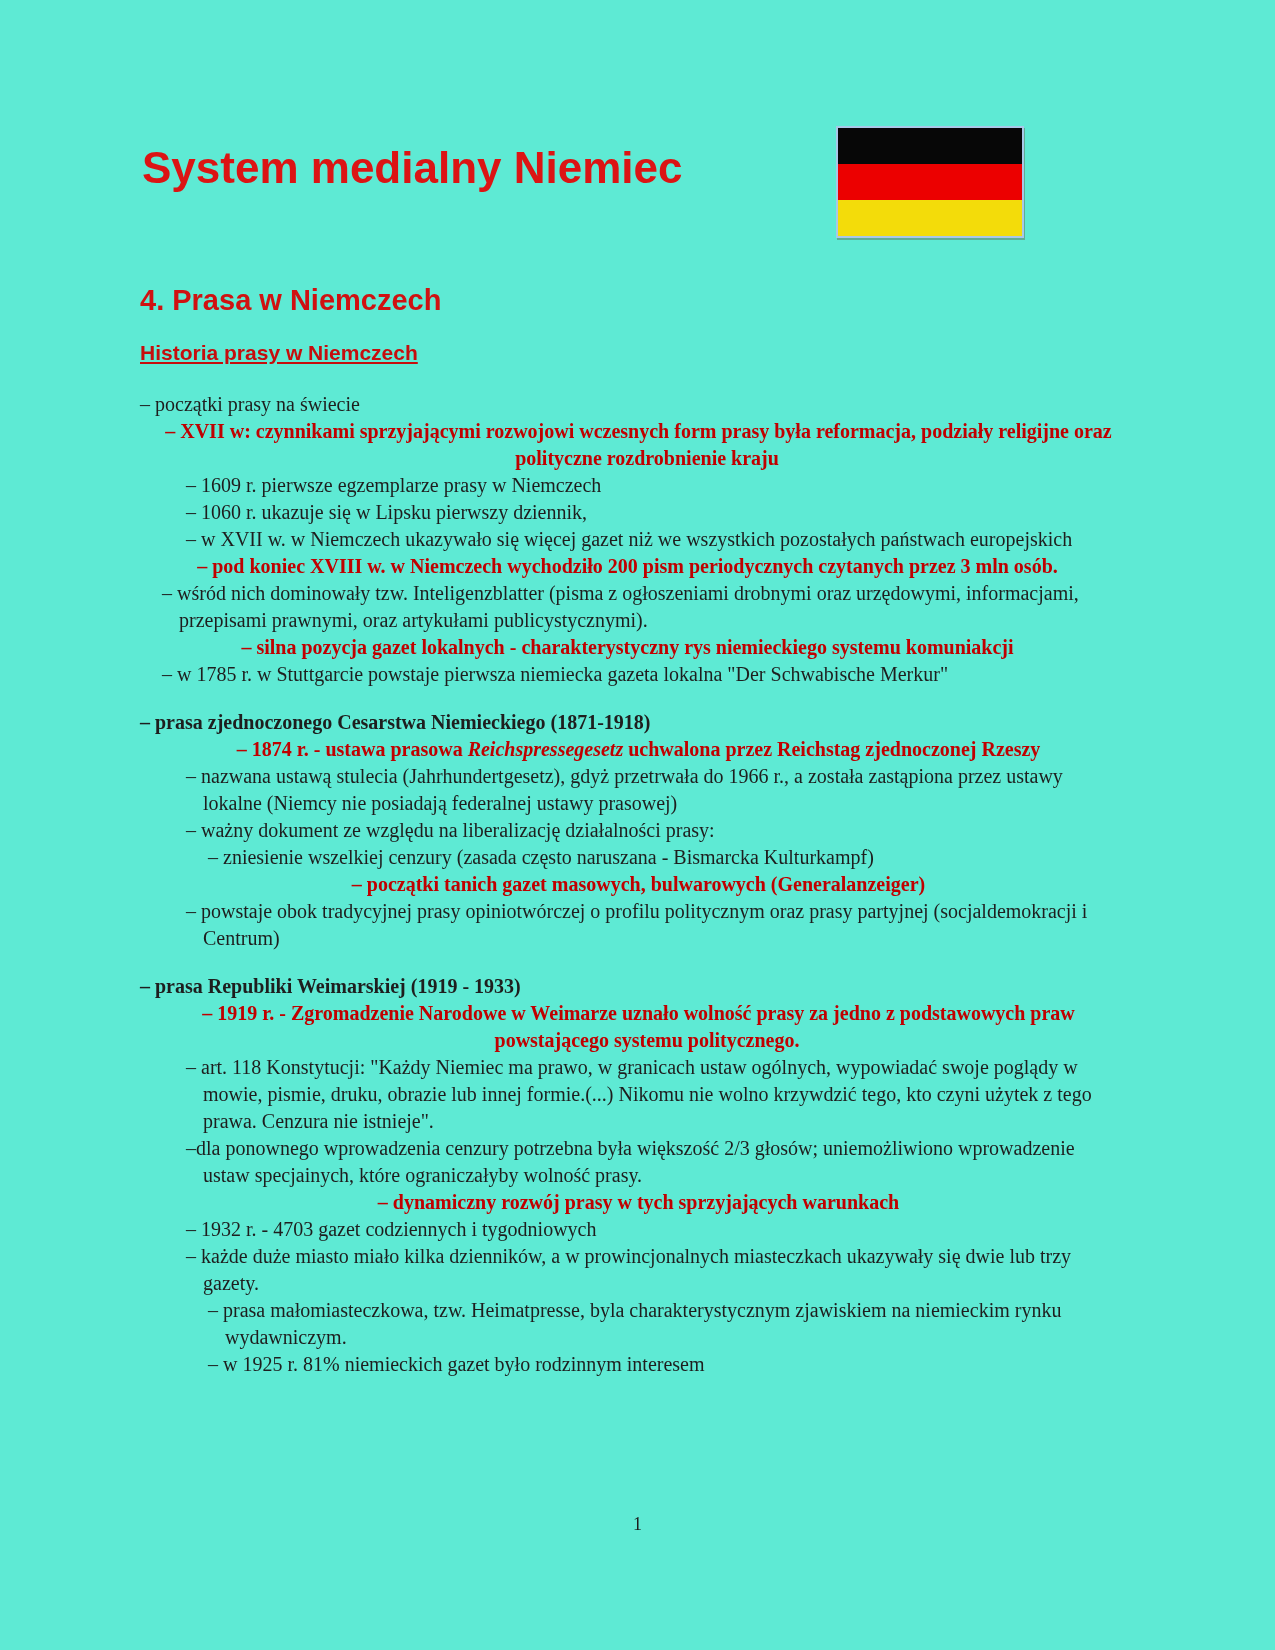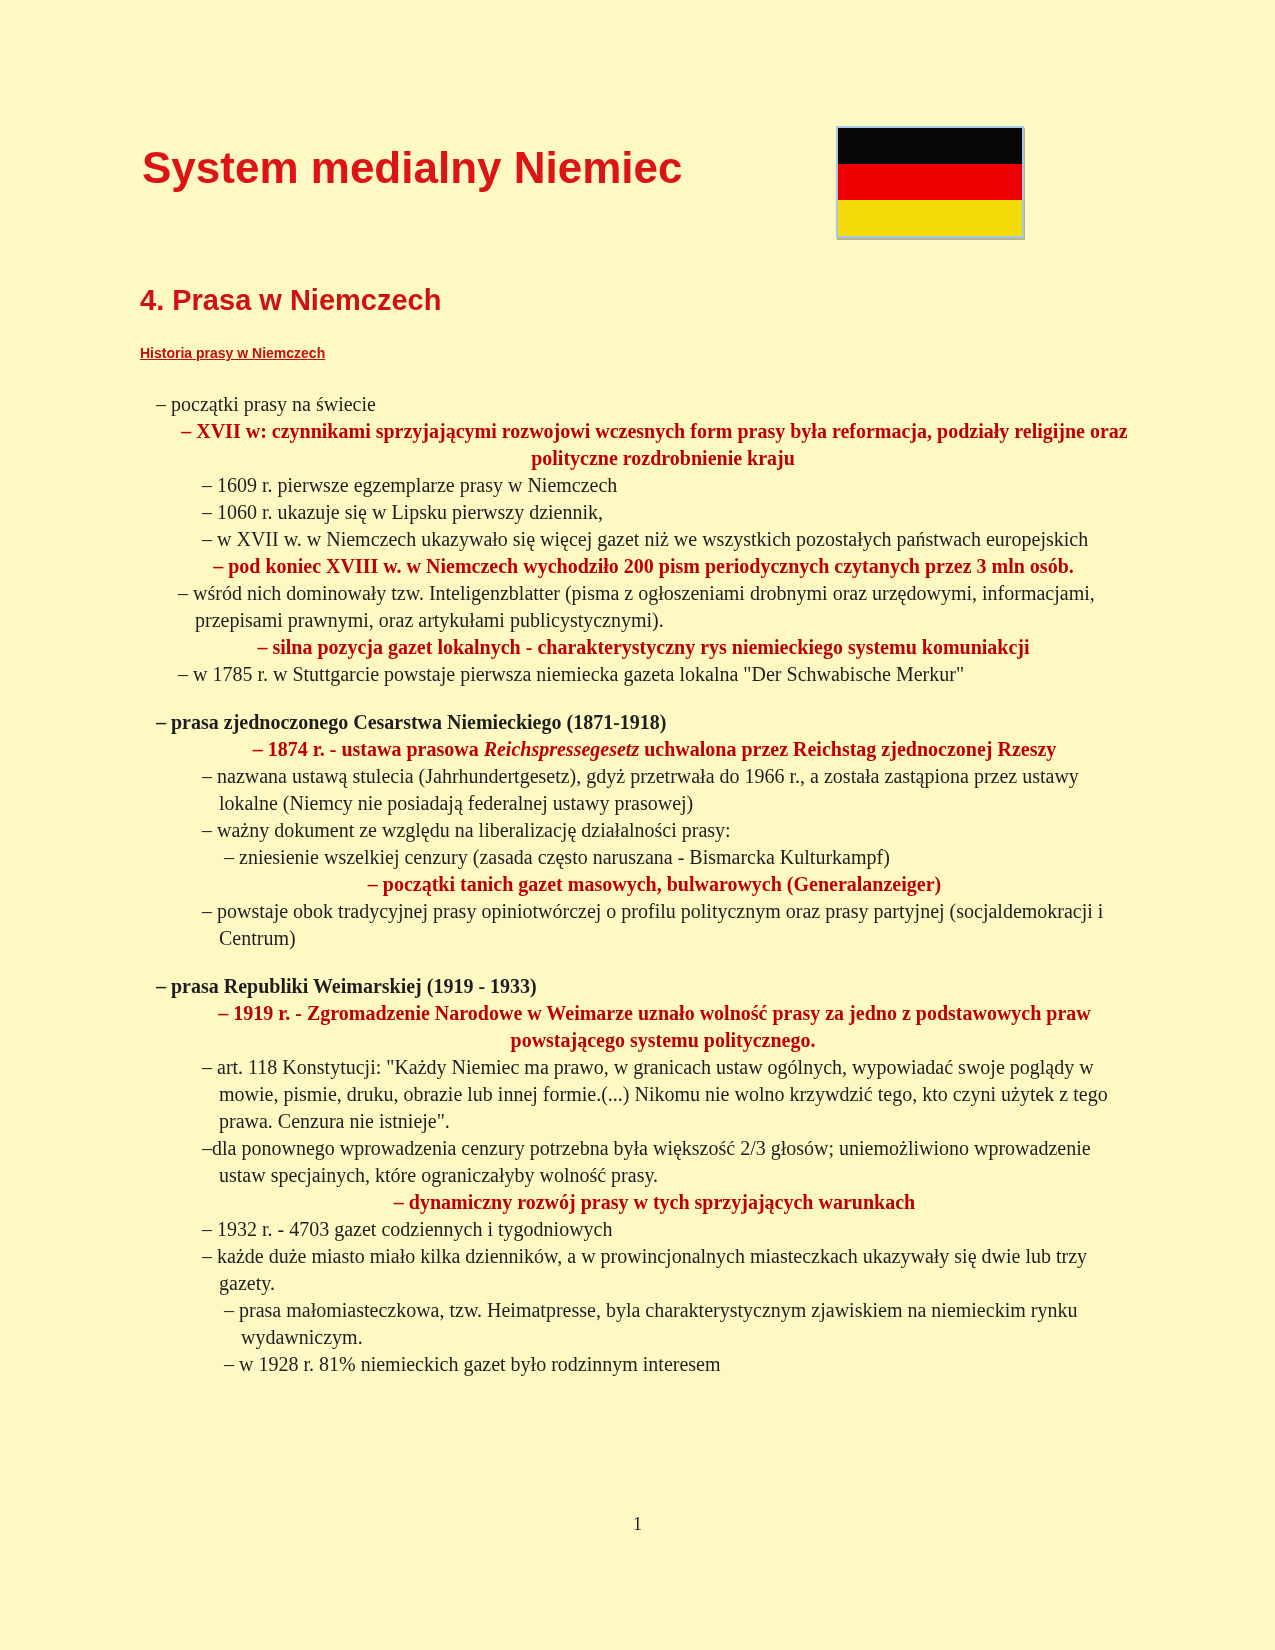--- a/index.html
+++ b/index.html
@@ -1,17 +1,17 @@
 <!DOCTYPE html>
 <html><head>
 <meta charset="utf-8">
 <style>
   html,body { margin:0; padding:0; background:#ffffff; }
   .page {
-    position:relative; width:1275px; height:1650px; background:#fef9c3;
+    position:relative; width:1275px; height:1650px; background:#5eead4;
     overflow:hidden; font-family:"Liberation Serif", serif;
   }
   .doc-title {
     position:absolute; top:142px; left:142px; margin:0;
     font-family:"Liberation Sans", sans-serif; font-weight:bold;
     font-size:44px; line-height:52px; color:#DC1414; letter-spacing:0px;
   }
   .flag {
     position:absolute; top:126px; left:836px; width:184px; height:108px;
     border:2px solid #A8C8E8; box-shadow:1px 2px 0 rgba(100,100,70,.45);
@@ -19,24 +19,24 @@
   }
   .flag .stripe { flex:1 1 0; }
   .sec-heading {
     position:absolute; top:283px; left:140px; margin:0;
     font-family:"Liberation Sans", sans-serif; font-weight:bold;
     font-size:29px; line-height:34px; color:#D01111;
   }
   .sub-heading {
     position:absolute; top:340px; left:140px; margin:0;
     font-family:"Liberation Sans", sans-serif; font-weight:bold;
-    font-size:14px; line-height:26px; color:#C60D0D; text-decoration:underline;
+    font-size:21px; line-height:26px; color:#C60D0D; text-decoration:underline;
   }
   .outline {
-    position:absolute; top:391px; left:156px; width:975px;
+    position:absolute; top:391px; left:140px; width:975px;
     font-size:20px; line-height:27px; color:#1E1E1E;
   }
   .oi { text-indent:-17px; }
   .oi.lvl0 { padding-left:17px; }
   .oi.lvl1 { padding-left:39px; }
   .oi.lvl2 { padding-left:63px; }
   .oi.lvl3 { padding-left:85px; }
   .oi.red-bold { color:#C00000; font-weight:bold;text-align:center; }
   .oi.black-bold { font-weight:bold; }
   .oi.gap { margin-top:21px; }
@@ -79,17 +79,17 @@
       <div class="oi lvl1 red-bold"><span>– początki tanich gazet masowych, bulwarowych (Generalanzeiger)</span></div>
       <div class="oi lvl2 plain"><span>– powstaje obok tradycyjnej prasy opiniotwórczej o profilu politycznym oraz prasy partyjnej (socjaldemokracji i Centrum)</span></div>
       <div class="oi lvl0 black-bold gap"><span>– prasa Republiki Weimarskiej (1919 - 1933)</span></div>
       <div class="oi lvl1 red-bold"><span>– 1919 r. - Zgromadzenie Narodowe w Weimarze uznało wolność prasy za jedno z podstawowych praw powstającego systemu politycznego.</span></div>
       <div class="oi lvl2 plain"><span>– art. 118 Konstytucji: "Każdy Niemiec ma prawo, w granicach ustaw ogólnych, wypowiadać swoje poglądy w mowie, pismie, druku, obrazie lub innej formie.(...) Nikomu nie wolno krzywdzić tego, kto czyni użytek z tego prawa. Cenzura nie istnieje".</span></div>
       <div class="oi lvl2 plain"><span>–dla ponownego wprowadzenia cenzury potrzebna była większość 2/3 głosów; uniemożliwiono wprowadzenie ustaw specjainych, które ograniczałyby wolność prasy.</span></div>
       <div class="oi lvl1 red-bold"><span>– dynamiczny rozwój prasy w tych sprzyjających warunkach</span></div>
       <div class="oi lvl2 plain"><span>– 1932 r. - 4703 gazet codziennych i tygodniowych</span></div>
       <div class="oi lvl2 plain"><span>– każde duże miasto miało kilka dzienników, a w prowincjonalnych miasteczkach ukazywały się dwie lub trzy gazety.</span></div>
       <div class="oi lvl3 plain"><span>– prasa małomiasteczkowa, tzw. Heimatpresse, byla charakterystycznym zjawiskiem na niemieckim rynku wydawniczym.</span></div>
-      <div class="oi lvl3 plain"><span>– w 1928 r. 81% niemieckich gazet było rodzinnym interesem</span></div>
+      <div class="oi lvl3 plain"><span>– w 1925 r. 81% niemieckich gazet było rodzinnym interesem</span></div>
     </div>
 
   <div class="page-number">1</div>
 </div>
 
 </body></html>

